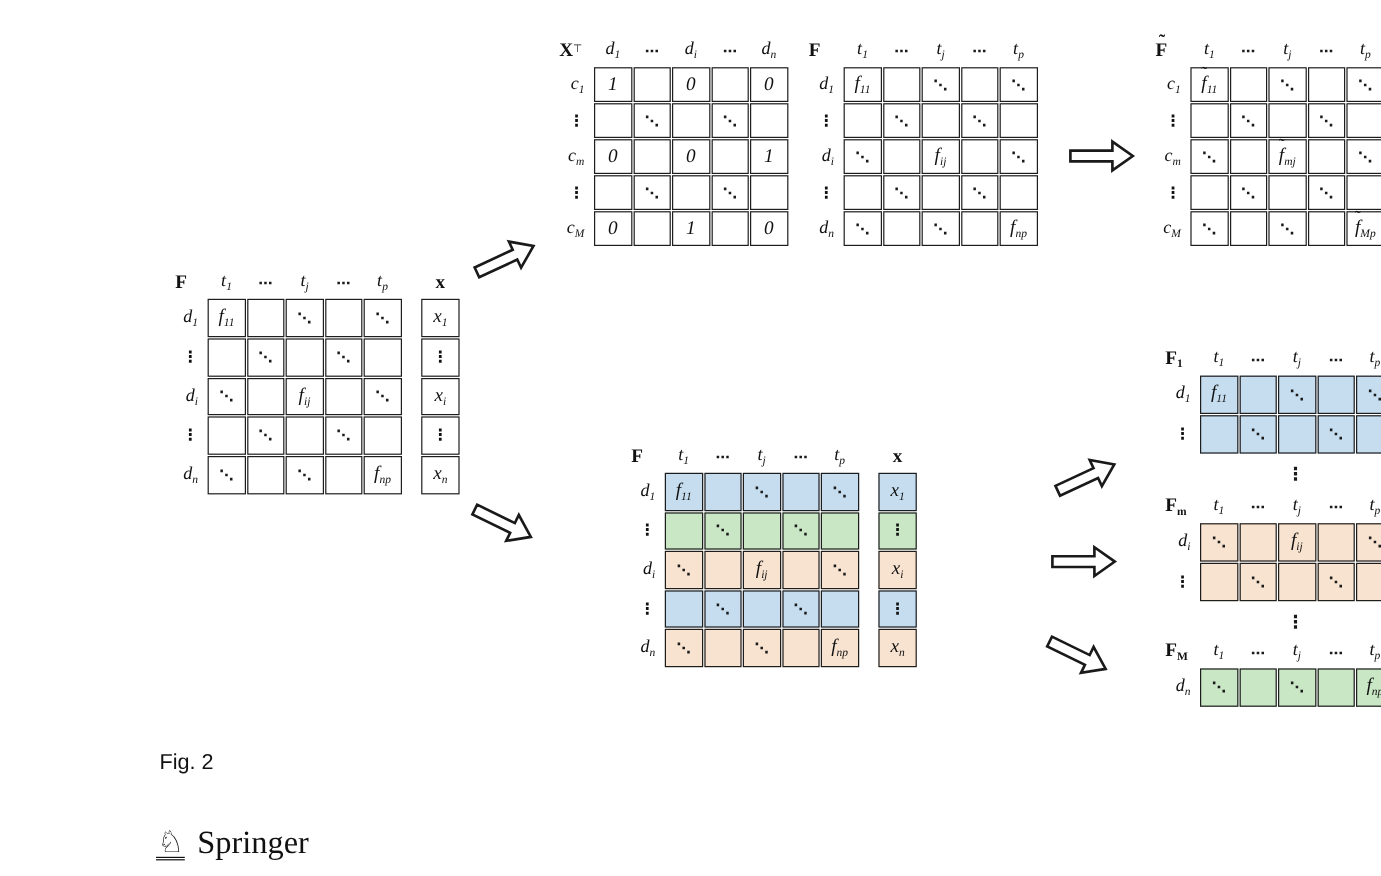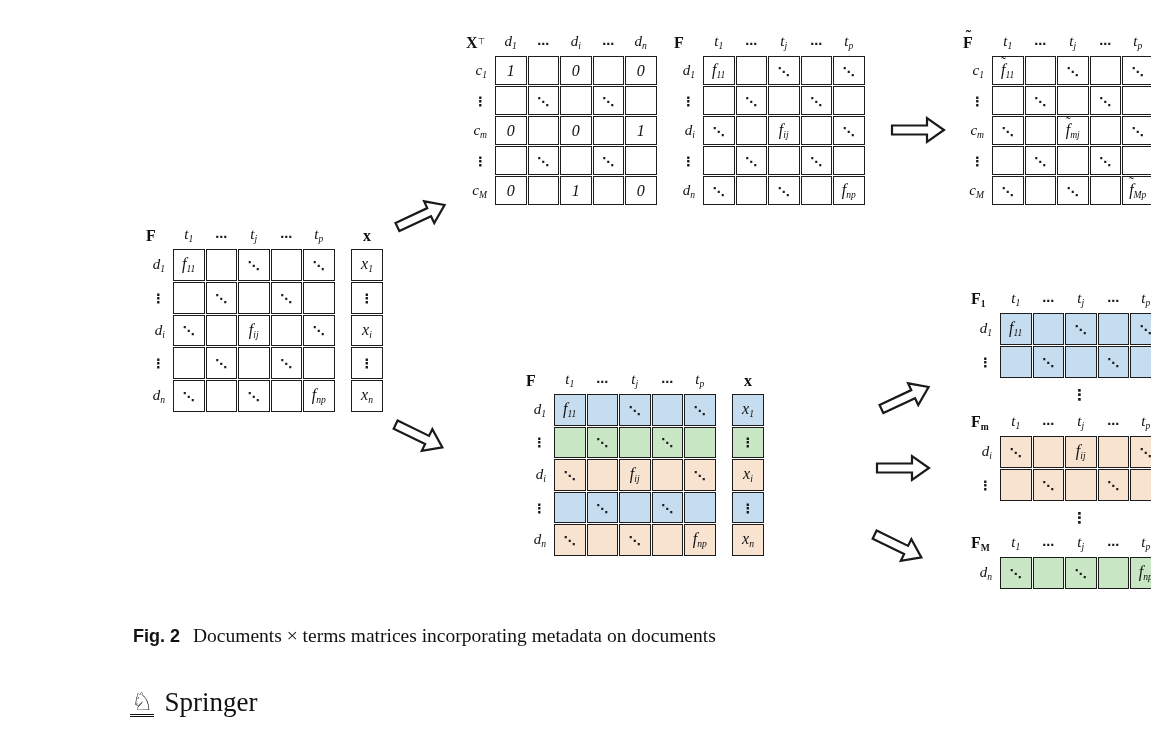--- a/index.html
+++ b/index.html
@@ -31,21 +31,21 @@
   .vdots{font-family:"DejaVu Sans", sans-serif;font-style:normal;font-size:13px;font-weight:bold;}
   .tilde-wrap{position:relative;display:inline-block;}
   .tilde-mark{position:absolute;top:-0.52em;left:55%;transform:translateX(-50%);
     font-style:normal;font-size:0.95em;line-height:1;}
   
   .sep{position:absolute;font-family:"DejaVu Sans", sans-serif;font-weight:bold;
     font-size:15px;color:#1a1a1a;line-height:1;}
   .arrow{position:absolute;width:60px;height:40px;}
   
   .caption{position:absolute;left:133px;top:625px;display:flex;align-items:baseline;gap:13px;}
-  .caption .fig-label{font-family:"Liberation Sans", sans-serif;font-weight:bold;font-size:18px;}
+  .caption .fig-label{font-family:"Liberation Sans", sans-serif;font-weight:normal;font-size:18px;}
   .caption .fig-text{font-family:"Liberation Serif", serif;font-size:19.5px;}
   .springer{position:absolute;left:130px;top:687px;display:flex;align-items:center;gap:10px;}
   .springer .horse{font-family:"DejaVu Sans", sans-serif;font-size:25px;line-height:1;
     border-bottom:3px double #111;padding:0 1px 0 1px;}
   .springer .pub-name{font-family:"Liberation Serif", serif;font-size:27px;}
 </style>
 </head>
 <body>
 
 <div id="figure-canvas" class="abs" style="left:0;top:0;width:1151px;height:730px;">
@@ -674,19 +674,18 @@
     <div class="arrow" style="left: 873px; top: 448px; transform: rotate(0deg);"><svg width="60" height="40" viewBox="0 0 60 40">
         <polygon points="4,15.5 39,15.5 39,8 56,20 39,32 39,24.5 4,24.5" fill="#ffffff" stroke="#1a1a1a" stroke-width="2.2" stroke-linejoin="miter"></polygon>
       </svg></div>
     <div class="arrow" style="left: 868px; top: 526px; transform: rotate(26deg);"><svg width="60" height="40" viewBox="0 0 60 40">
         <polygon points="4,15.5 39,15.5 39,8 56,20 39,32 39,24.5 4,24.5" fill="#ffffff" stroke="#1a1a1a" stroke-width="2.2" stroke-linejoin="miter"></polygon>
       </svg></div>
   </div>
 
 <div class="caption">
   <span class="fig-label">Fig. 2</span>
-  <span class="fig-text">Documents × terms matrices incorporating metadata on documents</span>
 </div>
 
 <div class="springer">
   <span class="horse">♘</span>
   <span class="pub-name">Springer</span>
 </div>
 
 </body></html>

